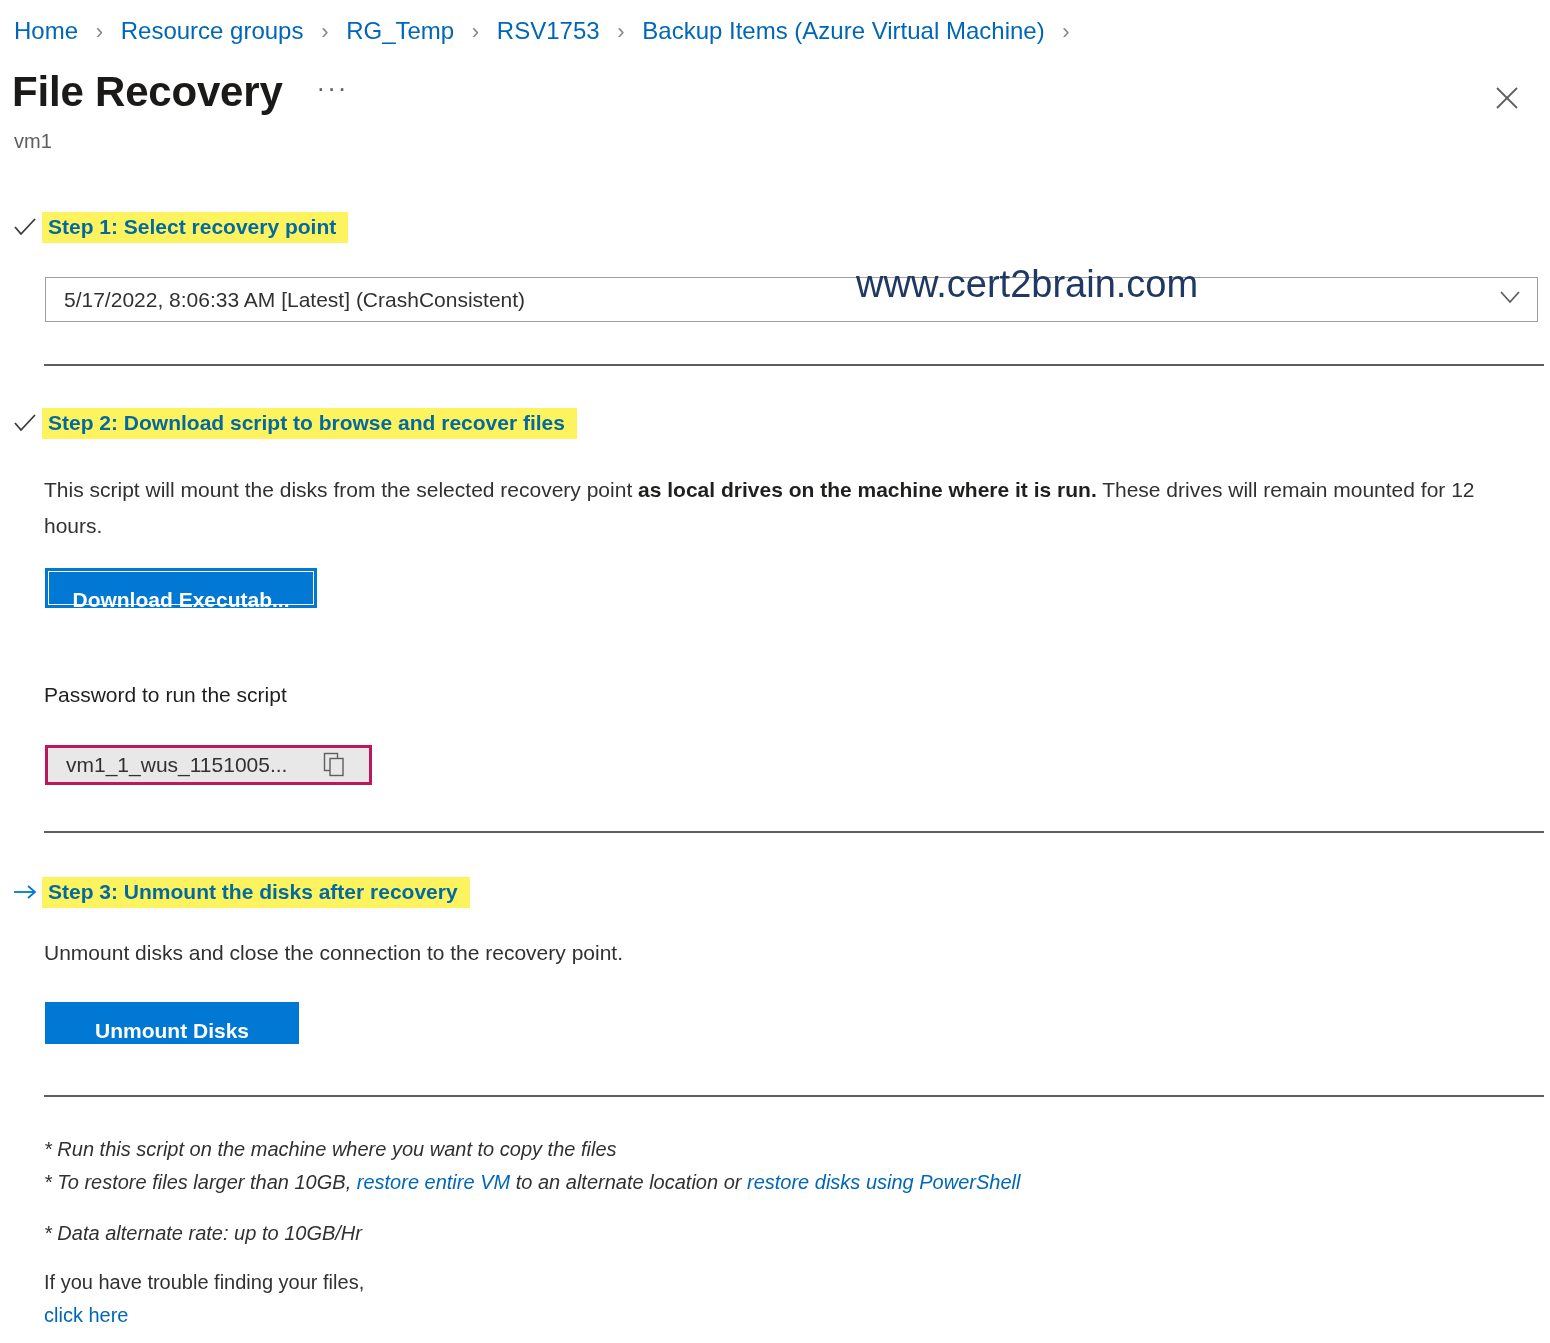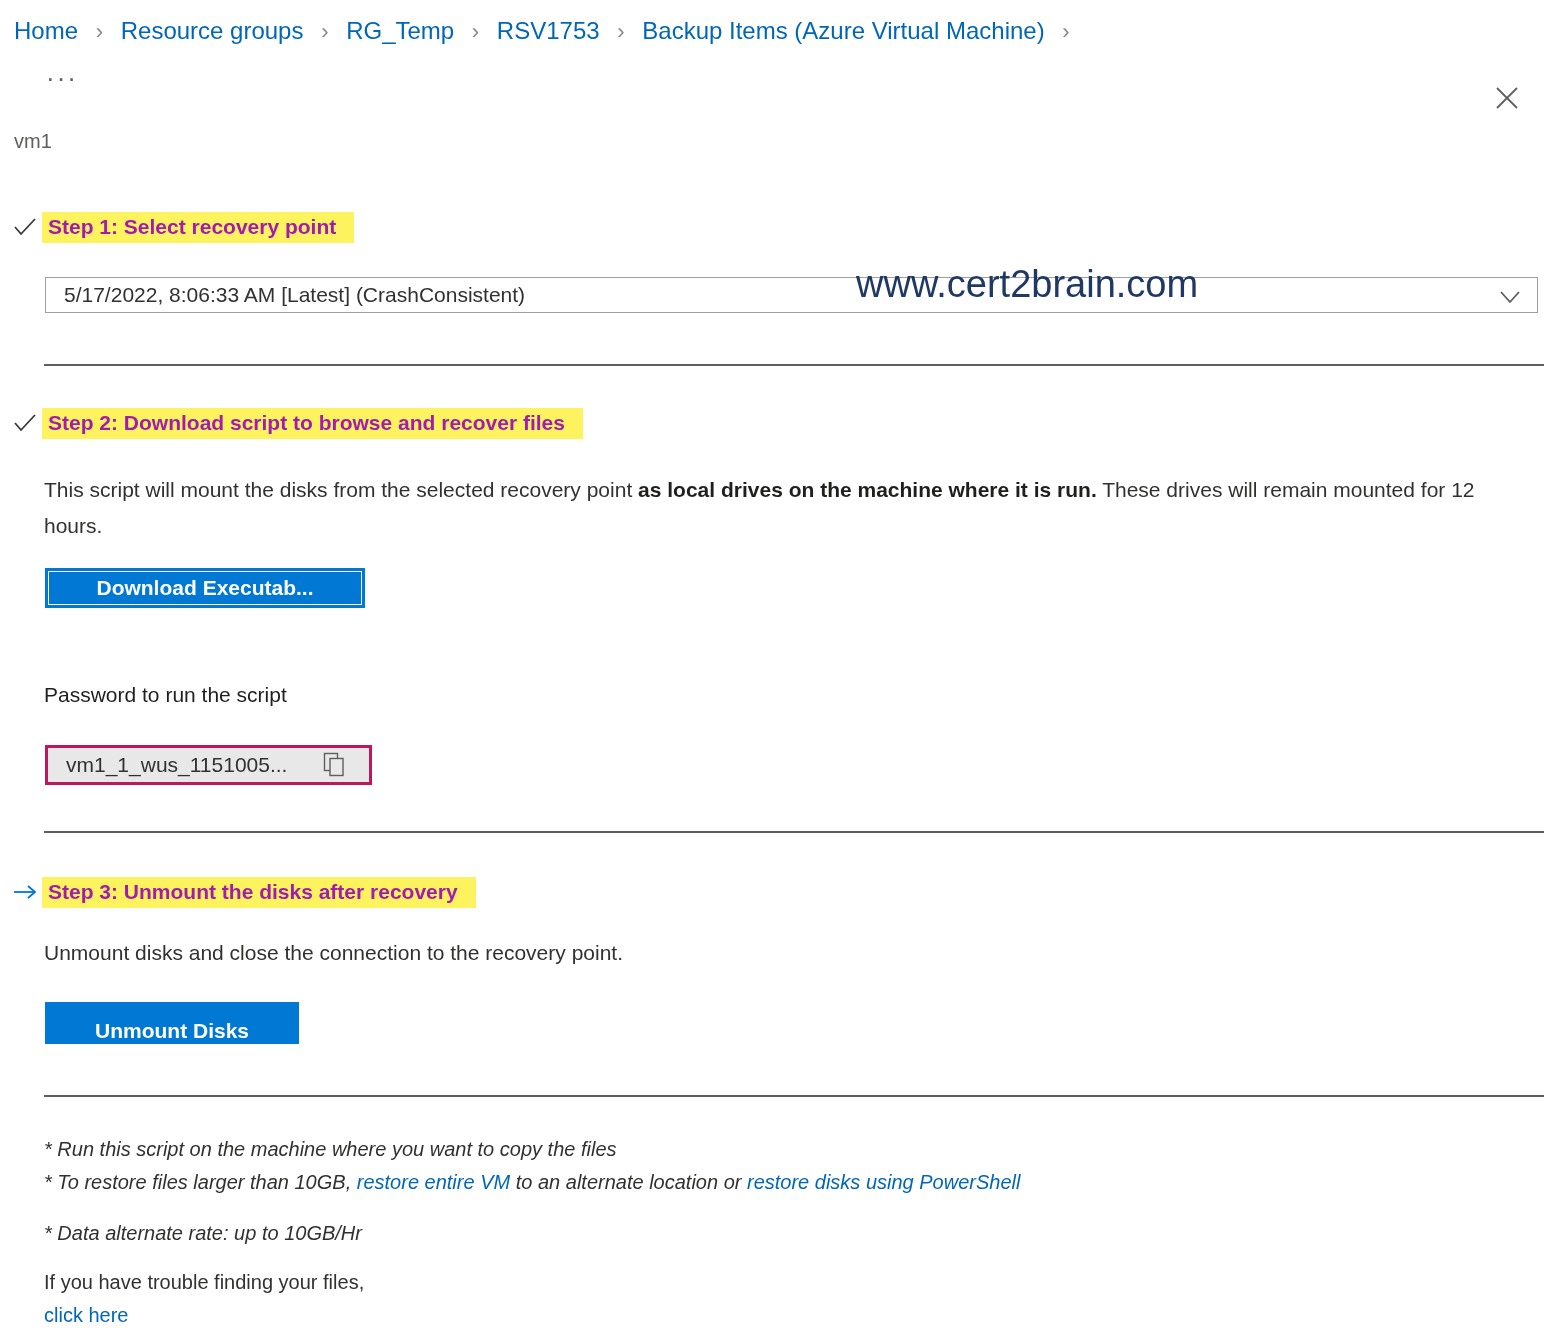--- a/index.html
+++ b/index.html
@@ -92,38 +92,38 @@
   }
   .step-icon {
     width: 30px;
     display: flex;
     align-items: center;
     justify-content: flex-start;
   }
   .step-label {
     font-size: 21px;
     font-weight: bold;
-    color: #a21caf;
+    color: #0369a1;
     background: #fdf35e;
-    padding: 3px 18px 4px 6px;
+    padding: 3px 12px 4px 6px;
     line-height: 24px;
     white-space: nowrap;
   }
 
   #step1-header { top: 212px; }
   #step2-header { top: 408px; }
   #step3-header { top: 877px; }
 
   
   .rp-dropdown {
     position: absolute;
     left: 45px;
     top: 277px;
     width: 1493px;
-    height: 36px;
+    height: 45px;
     border: 1px solid #a19f9d;
     background: #ffffff;
     box-sizing: border-box;
     display: flex;
     align-items: center;
     cursor: pointer;
   }
   .rp-value {
     font-size: 21px;
     color: #323130;
@@ -170,33 +170,33 @@
     font-size: 21px;
     line-height: 36px;
     color: #323130;
   }
   .step2-desc b { font-weight: bold; color: #201f1e; }
 
   .download-btn {
     position: absolute;
     left: 45px;
     top: 568px;
-    width: 320px;
+    width: 272px;
     height: 40px;
     background: #0078d4;
     border: 2px solid #0078d4;
     outline: 1px solid #ffffff;
     outline-offset: -4px;
     box-sizing: border-box;
     color: #ffffff;
     font-size: 21px;
     font-weight: bold;
     font-family: "Liberation Sans", sans-serif;
     cursor: pointer;
-    padding: 0;
+    padding: 12px;
     line-height: 36px;
   }
 
   .pwd-label {
     position: absolute;
     left: 44px;
     top: 681px;
     font-size: 21px;
     font-weight: normal;
     color: #201f1e;
@@ -294,20 +294,21 @@
   <span class="sep">›</span>
   <span class="crumb">RG_Temp</span>
   <span class="sep">›</span>
   <span class="crumb">RSV1753</span>
   <span class="sep">›</span>
   <span class="crumb">Backup Items (Azure Virtual Machine)</span>
   <span class="sep">›</span>
 </div>
 
 <div class="title-row">
+  <span class="page-title">File Recovery</span>
   <span class="ellipsis-btn">···</span>
 </div>
 <div class="subtitle">vm1</div>
 
 <div class="close-btn">
   <svg width="30" height="30" viewBox="0 0 30 30">
     <line x1="5" y1="5" x2="25" y2="25" stroke="#605e5c" stroke-width="1.8"></line>
     <line x1="25" y1="5" x2="5" y2="25" stroke="#605e5c" stroke-width="1.8"></line>
   </svg>
 </div>

